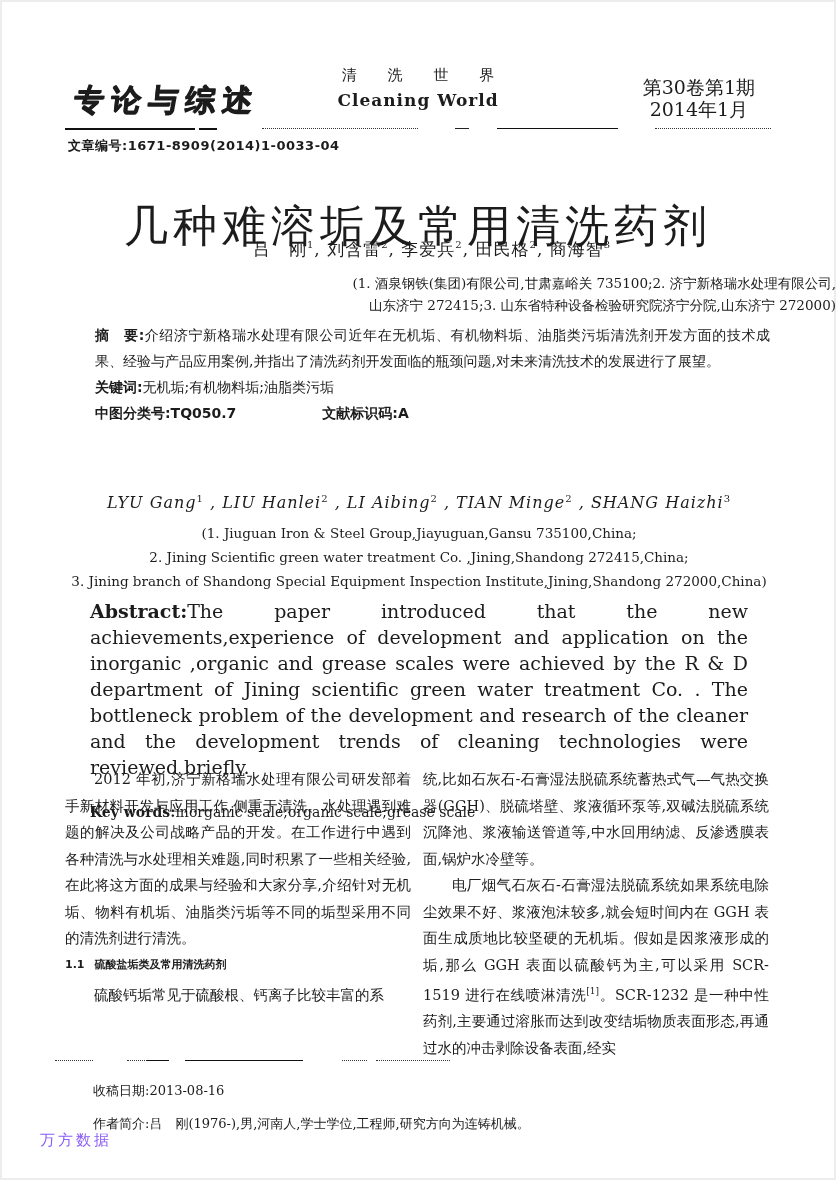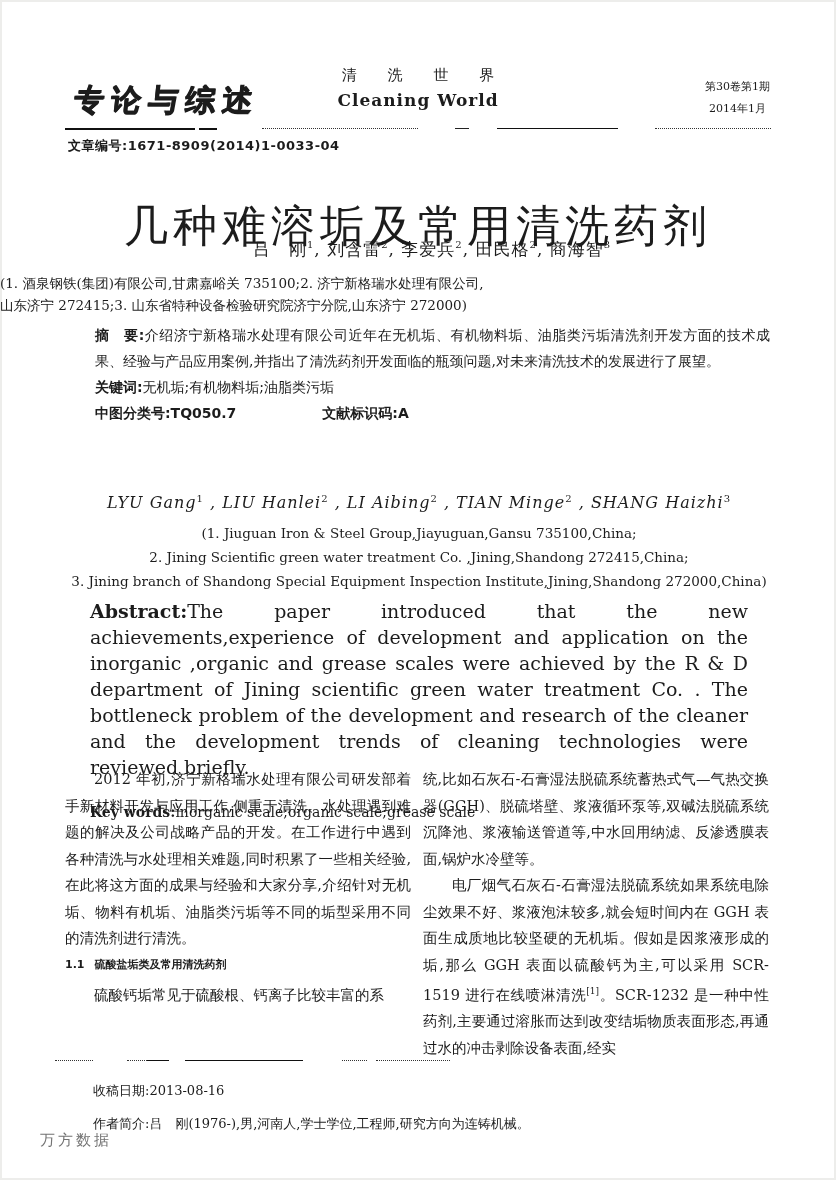--- a/index.html
+++ b/index.html
@@ -10,35 +10,35 @@
   }
   
   .hdr-logo{
     position:absolute;left:74px;top:80px;font-size:30px;font-weight:900;
     letter-spacing:7px;transform:skewX(-6deg);
     text-shadow:1px 0 #1c1c1c,0 1px #1c1c1c;white-space:nowrap;
   }
   .hdr-center{position:absolute;left:0;right:0;top:68px;text-align:center;line-height:1;}
   .jname-cn{font-size:15px;letter-spacing:13px;text-indent:13px;}
   .jname-en{font-size:17px;font-weight:bold;margin-top:9px;letter-spacing:1px;}
-  .hdr-issue{position:absolute;right:66px;top:76px;text-align:center;font-size:11px;line-height:22px;}
+  .hdr-issue{position:absolute;right:81px;top:76px;text-align:center;font-size:19px;line-height:22px;}
   .hdr-rule{position:absolute;left:0;top:128px;width:836px;height:4px;}
   .hdr-rule span{position:absolute;top:0;}
   .hr-s1{left:65px;width:130px;border-top:2.5px solid #111;}
   .hr-s2{left:199px;width:18px;border-top:2px solid #111;}
   .hr-d1{left:262px;width:156px;border-top:1.5px dotted #333;}
   .hr-s3{left:455px;width:14px;border-top:1.5px solid #222;}
   .hr-s4{left:497px;width:121px;border-top:1.5px solid #111;}
   .hr-d2{left:655px;width:116px;border-top:1.5px dotted #333;}
   .article-no{position:absolute;left:68px;top:137px;font-size:13px;font-family:"DejaVu Sans","Liberation Sans",sans-serif;font-weight:bold;letter-spacing:.5px;}
   
   .cn-title{position:absolute;left:0;right:0;top:168px;text-align:center;font-size:44px;font-weight:400;letter-spacing:5px;white-space:nowrap;}
   .cn-authors{position:absolute;left:0;right:0;top:238px;text-align:center;font-size:17px;letter-spacing:1px;margin-left:28px;}
   .cn-authors sup{font-size:10px;}
-  .cn-affil{position:absolute;left:0;right:0;top:272px;text-align:left;font-size:13.5px;line-height:22px;}
+  .cn-affil{position:absolute;left:0;right:0;top:272px;text-align:right;font-size:13.5px;line-height:22px;}
   
   .cn-abs{position:absolute;left:95px;right:66px;top:322px;font-size:14px;line-height:26px;text-align:justify;}
   .cn-abs p{margin:0;}
   .lbl{font-family:"DejaVu Sans","Liberation Sans",sans-serif;font-weight:bold;}
   .clc-line{margin-top:2px;font-family:"DejaVu Sans","Liberation Sans",sans-serif;font-weight:bold;}
   .clc-gap{display:inline-block;width:86px;}
   
   .en-block{position:absolute;left:62px;right:60px;top:468px;text-align:center;}
   .en-title{font-size:19px;font-weight:bold;margin:0;letter-spacing:.2px;}
   .en-authors{font-size:16px;font-style:italic;margin-top:25px;letter-spacing:1px;}
@@ -147,15 +147,15 @@
     <span class="fr-s1"></span>
     <span class="fr-s2"></span>
     <span class="fr-d3"></span>
     <span class="fr-d4"></span>
   </div>
   <div class="footnotes">
     <p>收稿日期:2013-08-16</p>
     <p>作者简介:吕　刚(1976-),男,河南人,学士学位,工程师,研究方向为连铸机械。</p>
   </div>
 
-  <div class="watermark" style="color:#737373;">万方数据</div>
+  <div class="watermark" style="color:#8b5cf6;">万方数据</div>
 
 </div>
 
 </body></html>

